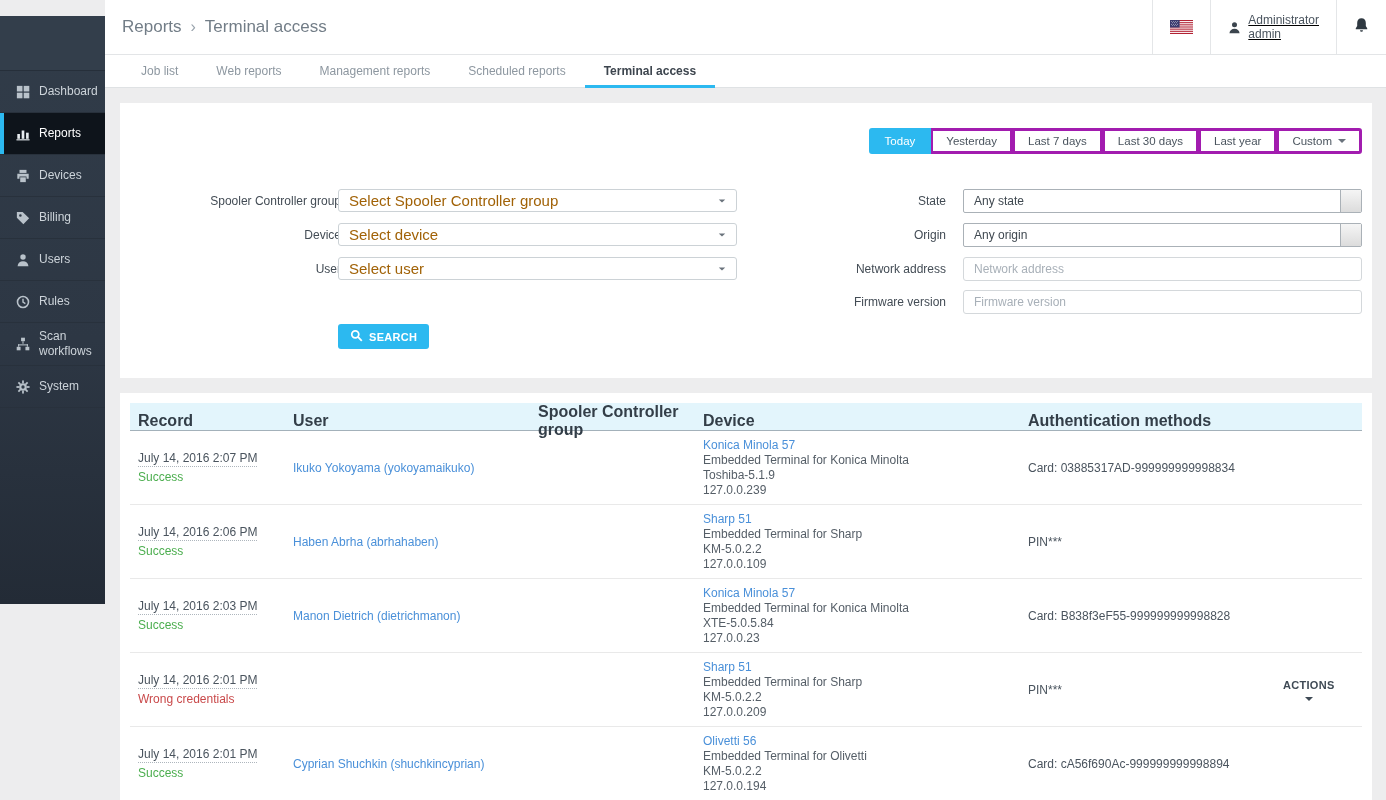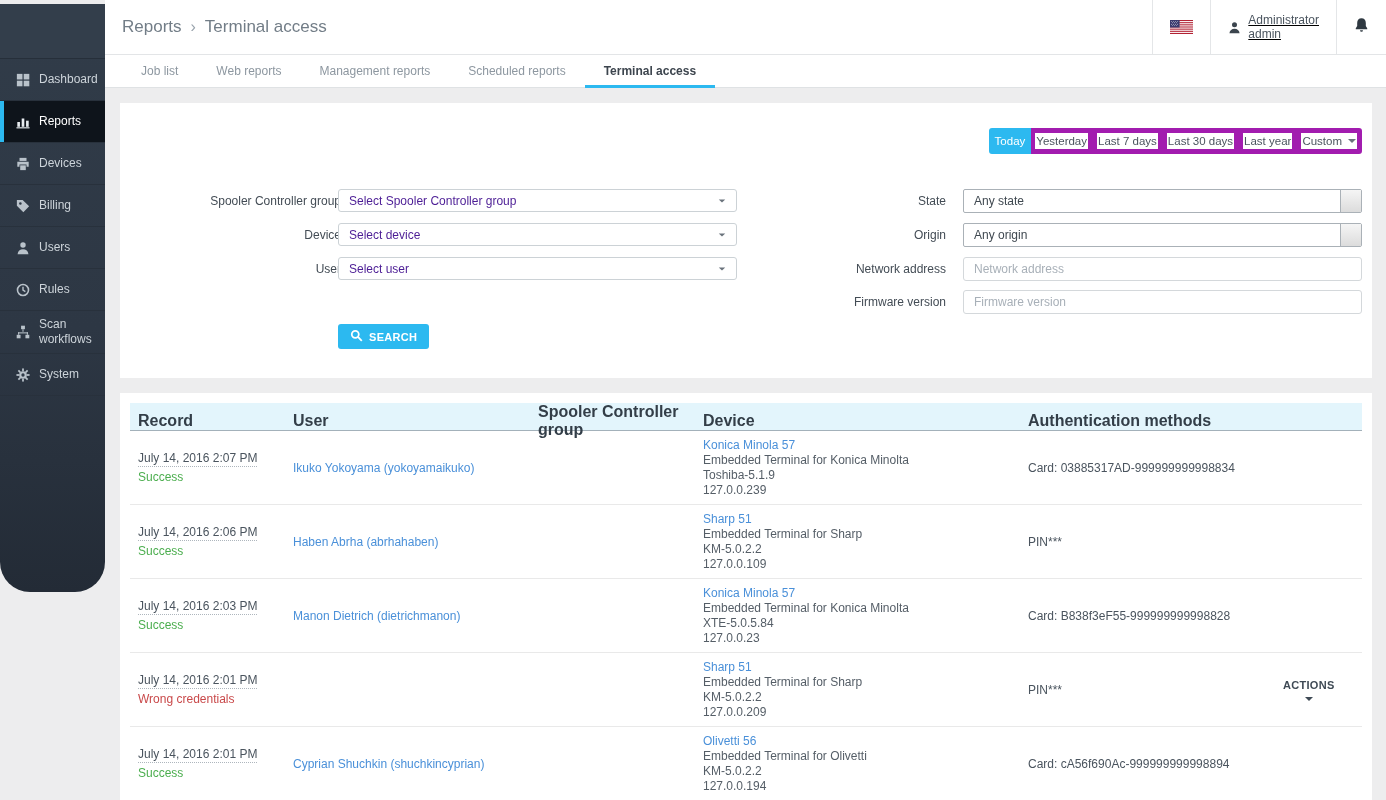--- a/index.html
+++ b/index.html
@@ -1,22 +1,22 @@
 <!DOCTYPE html>
 <html style="--accent: #2cb9f0; --success: #4cae4f; --error: #c9494a; --link: #4a90d9; --sidebar_bg: #2f3a47; --sidebar_active_bg: #0e141b; --table_header_bg: #e3f5fc; --page_bg: #ededee;"><head>
 <meta charset="utf-8">
 <style>
   * { margin:0; padding:0; box-sizing:border-box; }
   html,body { background:#ededee; }
   body { font-family:"Liberation Sans", sans-serif; }
   .app { position:relative; width:1386px; height:800px; overflow:hidden; background:var(--page_bg,#ededee); }
 
   
-  .sidebar { position:absolute; left:0; top:4px; width:105px; height:588px;
-             background:linear-gradient(180deg,#313c49 0%,#2d3744 55%,#232b36 100%);border-radius:30px; }
+  .sidebar { position:absolute; left:0; top:16px; width:105px; height:588px;
+             background:linear-gradient(180deg,#313c49 0%,#2d3744 55%,#232b36 100%); }
   .logo-block { height:55px; background:#333e4b; border-bottom:1px solid #262f3a; }
   .side-item { position:relative; display:flex; align-items:center; gap:9px; min-height:42px;
                padding:6px 8px 6px 16px; border-bottom:1px solid #28313c; cursor:pointer; }
   .side-item .s-icon { width:14px; height:14px; flex:0 0 14px; color:#b9c2ca; display:flex; align-items:center; }
   .side-item .s-icon svg { width:14px; height:14px; }
   .side-item .s-label { font-size:12px; color:#cdd4da; line-height:1.25; }
   .side-item.active { background:#0e141b; box-shadow:inset 4px 0 0 var(--accent,#2cb9f0); }
   .side-item.active .s-label { color:#ffffff; }
   .side-item.active .s-icon { color:#e8edf1; }
 
@@ -45,32 +45,32 @@
                        background:var(--accent,#2cb9f0); }
 
   
   .content { position:absolute; left:105px; top:88px; width:1281px; height:712px; }
   .card { position:absolute; left:15px; width:1252px; background:#fff; }
   .filter-card { top:15px; height:275px; }
   .table-card  { top:305px; height:420px; }
 
   
   .range-group { position:absolute; top:25px; right:10px; display:flex; }
-  .range-btn { height:26px; padding:0 1px; display:flex; align-items:center; gap:6px; font-size:11.5px;
-               color:#4a545e; background:#fff; border:5px solid #a21caf; margin-left:-1px; cursor:pointer;
+  .range-btn { height:26px; padding:0 13px; display:flex; align-items:center; gap:6px; font-size:11.5px;
+               color:#4a545e; background:#fff; border:3px solid #a21caf; margin-left:-1px; cursor:pointer;
                white-space:nowrap;text-align:center; }
   .range-btn:first-child { border-radius:3px 0 0 3px; margin-left:0; }
   .range-btn:last-child { border-radius:0 3px 3px 0; }
   .range-btn.active { background:var(--accent,#2cb9f0); border-color:var(--accent,#2cb9f0); color:#fff; position:relative; z-index:1; }
   .caret-down { width:0; height:0; border-left:4px solid transparent; border-right:4px solid transparent;
                 border-top:4px solid #6a737c; display:inline-block; }
   .f-label { position:absolute; font-size:12px; color:#434c55; text-align:right; width:220px; line-height:24px; }
   .sel2 { position:absolute; width:399px; height:23px; border:1px solid #ccd2d6; border-radius:3px;
           background:#fff; display:flex; align-items:center; padding:0 10px; cursor:pointer; }
-  .sel2 .ph { font-size:12px; color:#4c1d95; flex:1; }
+  .sel2 .ph { font-size:15px; color:#a16207; flex:1; }
   .nsel { position:absolute; width:399px; height:24px; border:1px solid #aab1b7; border-radius:2px;
           background:#fff; display:flex; align-items:center; cursor:pointer; }
   .nsel .val { flex:1; font-size:12px; color:#3f4850; padding:0 10px; }
   .nsel .arrow-box { width:21px; align-self:stretch; border-left:1px solid #aab1b7;
                      background:linear-gradient(#f5f5f5,#dcdcdc); display:flex; align-items:center; justify-content:center; }
   .txt-in { position:absolute; width:399px; height:24px; border:1px solid #d4d8db; border-radius:3px;
             font-size:12px; color:#3f4850; padding:0 10px; font-family:"Liberation Sans",sans-serif; }
   .txt-in::placeholder { color:#a8b0b8; opacity:1; }
   .search-btn { position:absolute; left:218px; top:221px; height:25px; padding:0 12px;
                 background:var(--accent,#2cb9f0); color:#fff; border:none; border-radius:3px;

